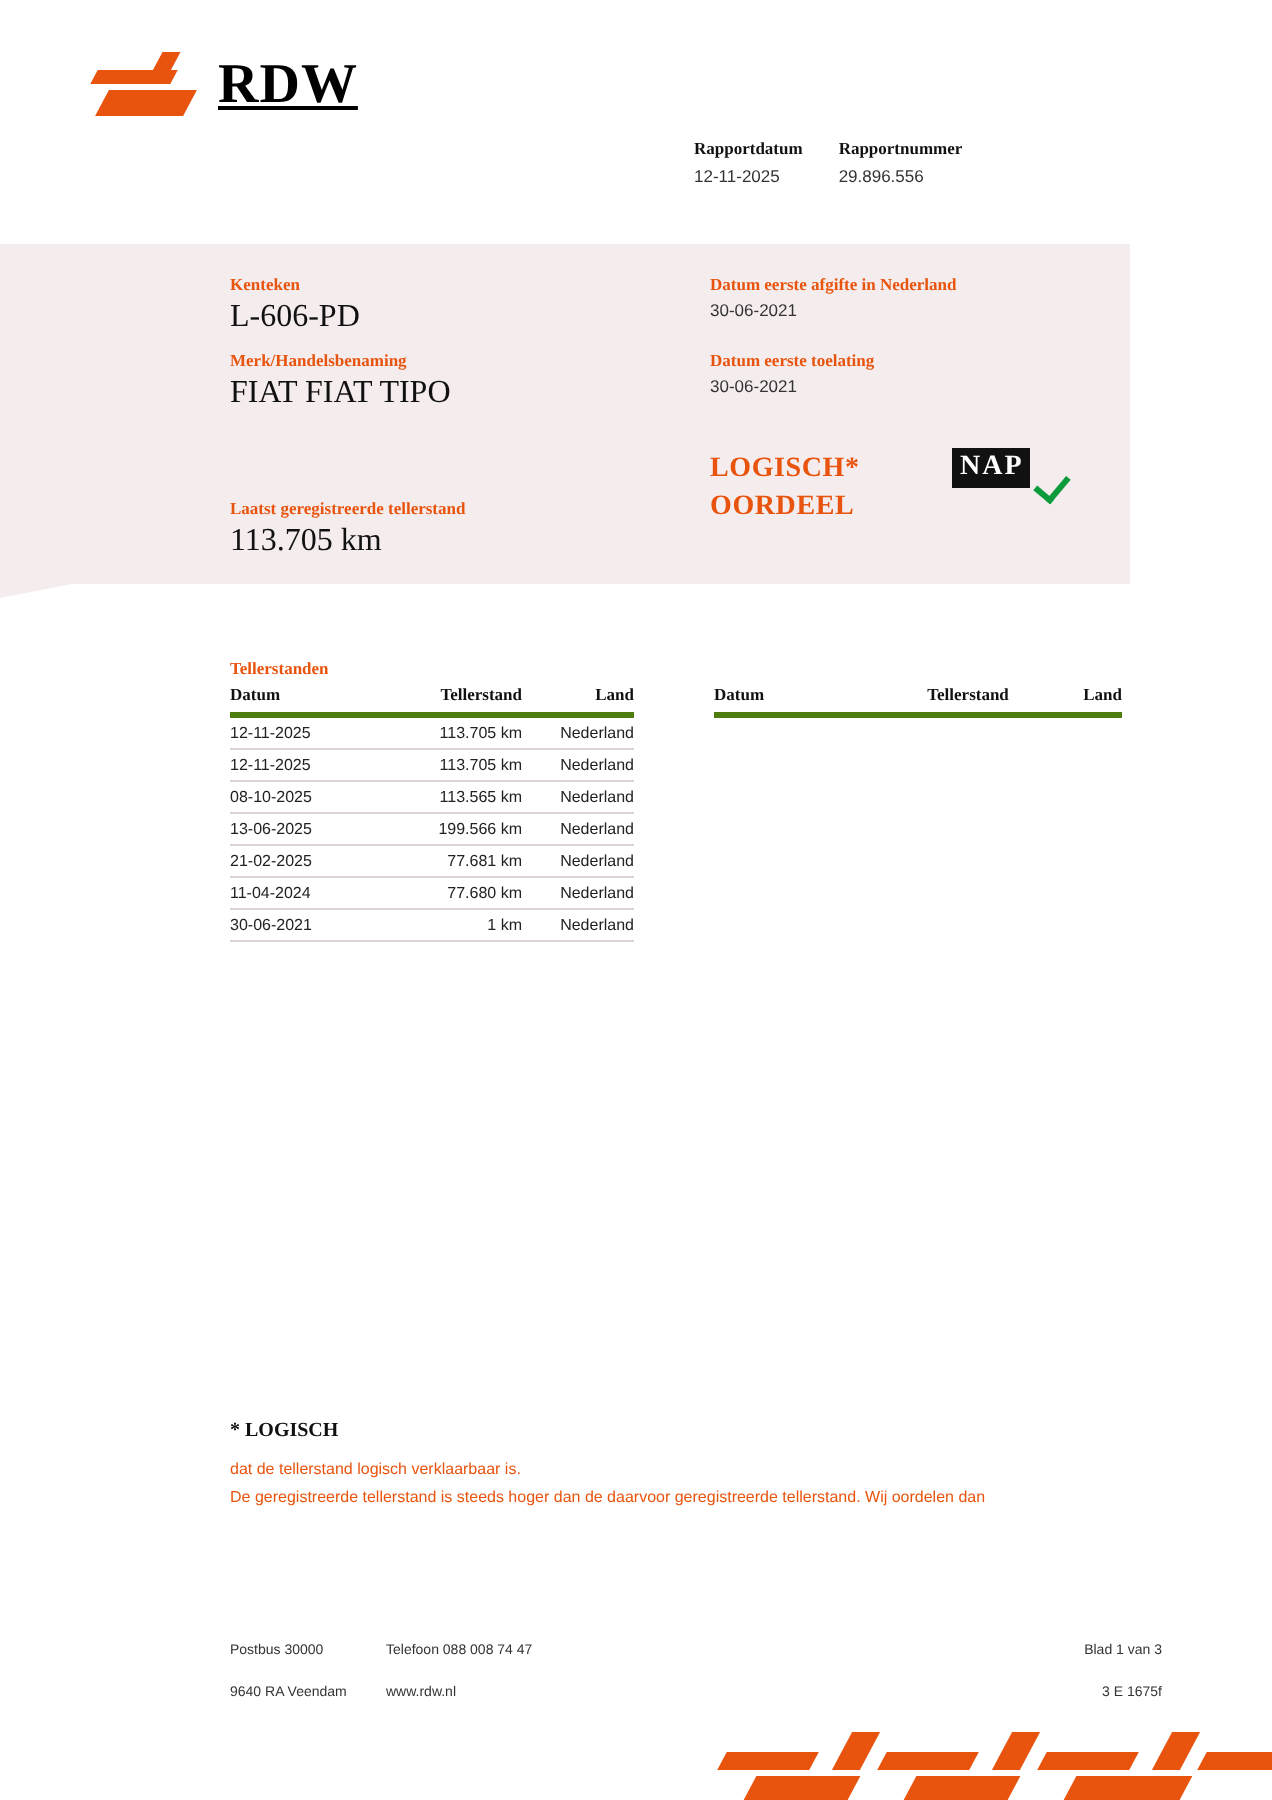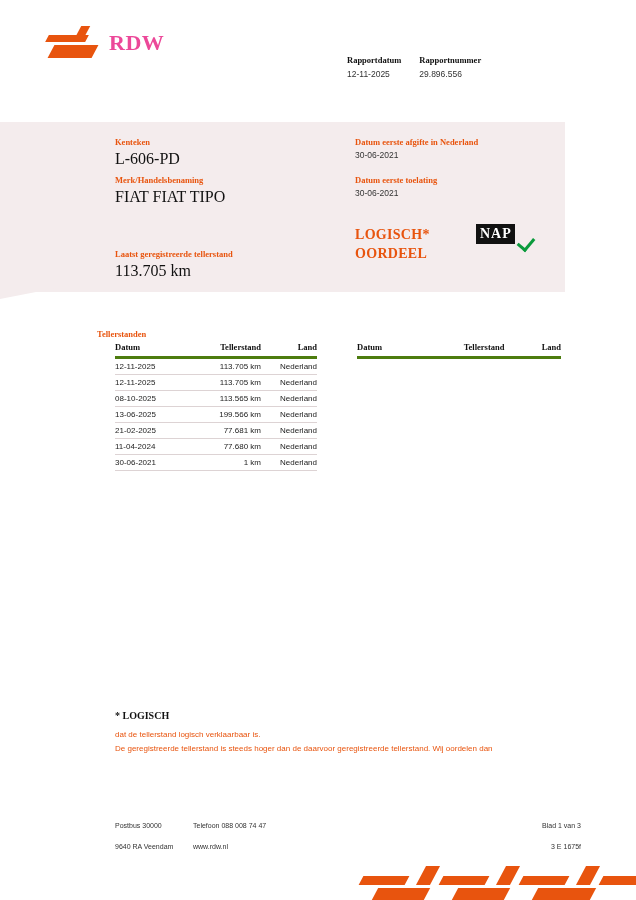--- a/index.html
+++ b/index.html
@@ -58,38 +58,39 @@
     transform: skewX(-28deg);
   }
   .logo-mark .b3 {
     left: 30px; top: 0px;
     width: 9px; height: 16px;
     transform: skewX(-28deg);
   }
   .logo-text {
     font-family: "Liberation Serif", serif;
     font-weight: bold;
-    font-size: 22px;
+    font-size: 28px;
     letter-spacing: 0.5px;
-    color: #ec4899;
+    color: #000000;
+    text-decoration: underline;
   }
   .report-title {
     position: absolute;
     left: 355px;
     top: 31px;
     font-family: "Liberation Serif", serif;
     font-weight: bold;
     font-size: 19px;
     color: #e8540e;
     letter-spacing: 0.2px;
   }
   .meta-row {
     position: absolute;
     left: 347px;
-    top: 55px;
+    top: 69px;
     display: flex;
   }
   .meta-col { margin-right: 18px; }
   .meta-label {
     font-family: "Liberation Serif", serif;
     font-weight: bold;
     font-size: 8.5px;
     color: #111;
     margin-bottom: 4px;
   }
@@ -184,21 +185,21 @@
     width: 13px;
     height: 8px;
     border-left: 3px solid #0b9a3c;
     border-bottom: 3px solid #0b9a3c;
     transform: rotate(-50deg);
   }
 
   
   .table-title {
     position: absolute;
-    left: 97px;
+    left: 115px;
     top: 329px;
     font-family: "Liberation Serif", serif;
     font-weight: bold;
     font-size: 8.5px;
     color: #e8540e;
   }
   table.readings {
     position: absolute;
     border-collapse: collapse;
     font-size: 8px;

